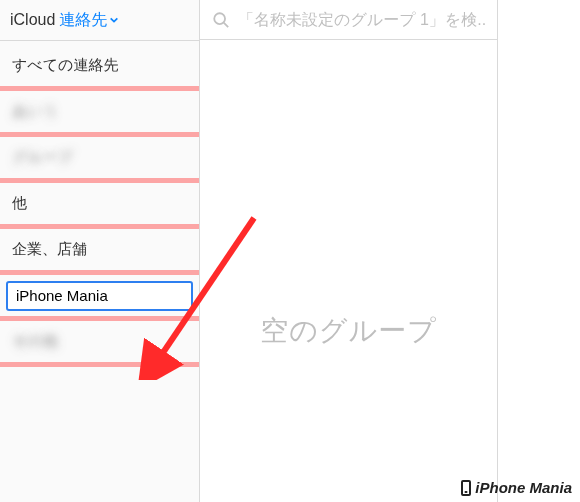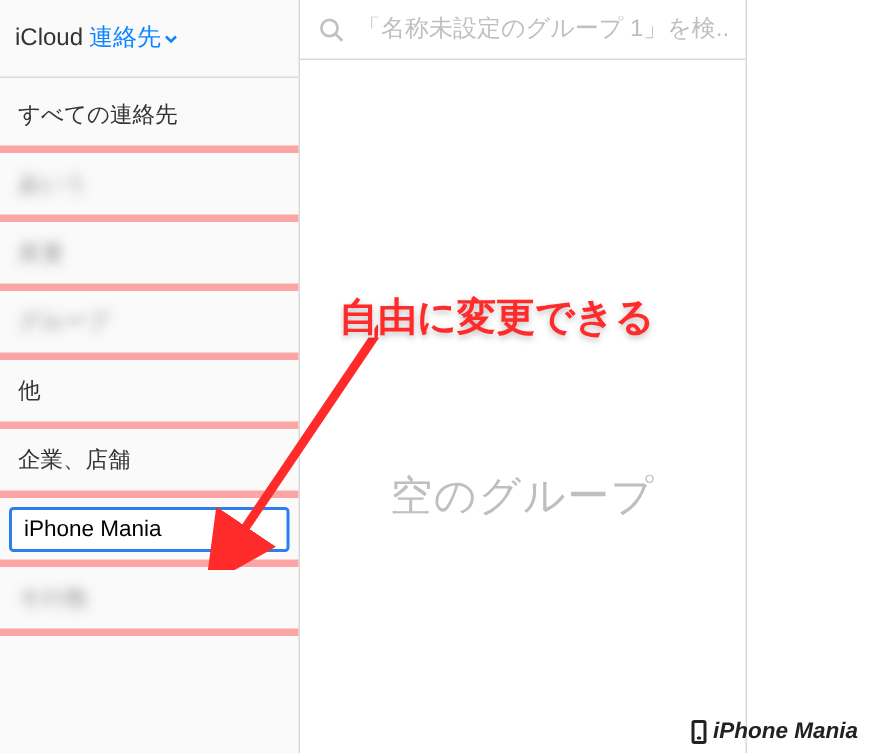--- a/index.html
+++ b/index.html
@@ -12,21 +12,21 @@
       position: relative;
     }
     .container { display: flex; height: 100%; }
     .sidebar {
       width: 200px;
       flex-shrink: 0;
       border-right: 1px solid #d9d9d9;
       background: #fafafa;
     }
     .sidebar-header {
-      height: 52px;
+      height: 41px;
       border-bottom: 1px solid #d9d9d9;
       display: flex;
       align-items: center;
       padding: 0 10px;
       font-size: 16px;
       gap: 4px;
     }
     .brand { color: #333; font-weight: 400; }
     .dropdown-label { color: #0b84ff; display: inline-flex; align-items: center; gap: 2px; }
     .chevron { width: 10px; height: 10px; }
@@ -146,23 +146,20 @@
       </span>
     </div>
     <div class="sidebar-list">
         <div class="sidebar-item">
           <span>すべての連絡先</span>
         </div>
         <div class="sidebar-item blurred">
           <span>あいう</span>
         </div>
         <div class="sidebar-item blurred">
-          <span>友達</span>
-        </div>
-        <div class="sidebar-item blurred">
           <span>グループ</span>
         </div>
         <div class="sidebar-item">
           <span>他</span>
         </div>
         <div class="sidebar-item">
           <span>企業、店舗</span>
         </div>
         <div class="sidebar-item editing">
           <input class="group-input" type="text" value="iPhone Mania" style="">
@@ -191,19 +188,18 @@
   <defs>
     <marker id="ah" markerWidth="8" markerHeight="8" refX="3" refY="4" orient="auto">
       <path d="M0,0 L8,4 L0,8 Z" fill="#ff2a2a"></path>
     </marker>
   </defs>
   <path d="M118,8 L18,156" stroke="#ff2a2a" stroke-width="6" fill="none" marker-end="url(#ah)"></path>
   <path d="M118,8 L18,156" stroke="#fff" stroke-width="10" fill="none" opacity="0.0"></path>
 </svg>
 
 <div class="annotation">
-  <div>自由に変更できる</div>
 </div>
 
 <div class="watermark">
   <span class="phone-icon"></span>
   <span>iPhone Mania</span>
 </div>
 
 </body></html>

